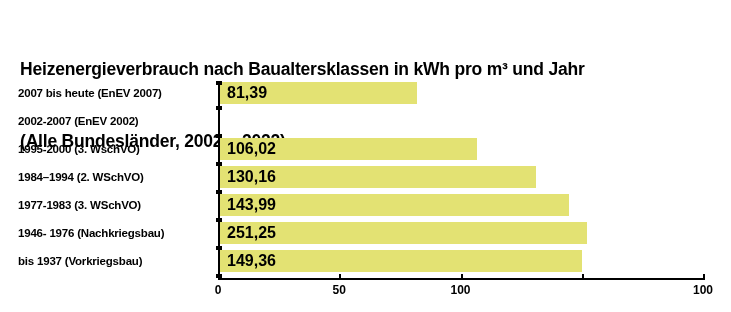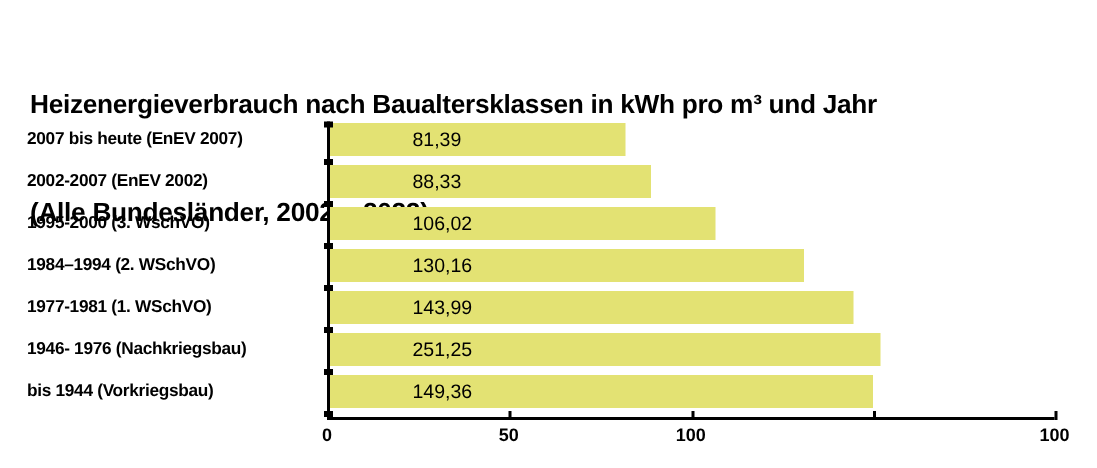--- a/index.html
+++ b/index.html
@@ -97,25 +97,24 @@
   .bar {
     height: 22px;
     background: #e3e273;
   }
   .bar-value {
     position: absolute;
     left: 7px;
     top: 0;
     height: 22px;
     line-height: 22px;
-    font-size: 13px;
-    font-weight: normal;
+    font-size: 16px;
+    font-weight: bold;
     color: #000000;
     white-space: nowrap;
-    margin-left: 48px;
   }
 
   
   .y-tick {
     position: absolute;
     left: 216px;
     width: 6px;
     height: 4px;
     background: #000000;
   }
@@ -156,55 +155,51 @@
     <div class="rows" id="rows">
         <div class="row">
           <div class="cat-label">2007 bis heute (EnEV 2007)</div>
           <div class="bar-wrap">
             <div class="bar" style="width: 197.371px; background: rgb(227, 226, 115);"></div>
             <div class="bar-value">81,39</div>
           </div>
         </div>
         <div class="row">
           <div class="cat-label">2002-2007 (EnEV 2002)</div>
-          <div class="bar-wrap">
-            <div class="bar" style="width: 214.2px; background: rgb(227, 226, 115);"></div>
-            <div class="bar-value">88,33</div>
-          </div>
         </div>
         <div class="row">
           <div class="cat-label">1995-2000 (3. WschVO)</div>
           <div class="bar-wrap">
             <div class="bar" style="width: 257.098px; background: rgb(227, 226, 115);"></div>
             <div class="bar-value">106,02</div>
           </div>
         </div>
         <div class="row">
           <div class="cat-label">1984–1994 (2. WSchVO)</div>
           <div class="bar-wrap">
             <div class="bar" style="width: 315.638px; background: rgb(227, 226, 115);"></div>
             <div class="bar-value">130,16</div>
           </div>
         </div>
         <div class="row">
-          <div class="cat-label">1977-1981 (1. WSchVO)</div>
+          <div class="cat-label">1977-1983 (3. WSchVO)</div>
           <div class="bar-wrap">
             <div class="bar" style="width: 349.176px; background: rgb(227, 226, 115);"></div>
             <div class="bar-value">143,99</div>
           </div>
         </div>
         <div class="row">
           <div class="cat-label">1946- 1976 (Nachkriegsbau)</div>
           <div class="bar-wrap">
             <div class="bar" style="width: 367.218px; background: rgb(227, 226, 115);"></div>
             <div class="bar-value">251,25</div>
           </div>
         </div>
         <div class="row">
-          <div class="cat-label">bis 1944 (Vorkriegsbau)</div>
+          <div class="cat-label">bis 1937 (Vorkriegsbau)</div>
           <div class="bar-wrap">
             <div class="bar" style="width: 362.198px; background: rgb(227, 226, 115);"></div>
             <div class="bar-value">149,36</div>
           </div>
         </div>
       </div>
 
     <div id="yticks">
         <div class="y-tick" style="top: 81px;"></div>
         <div class="y-tick" style="top: 106px;"></div>

